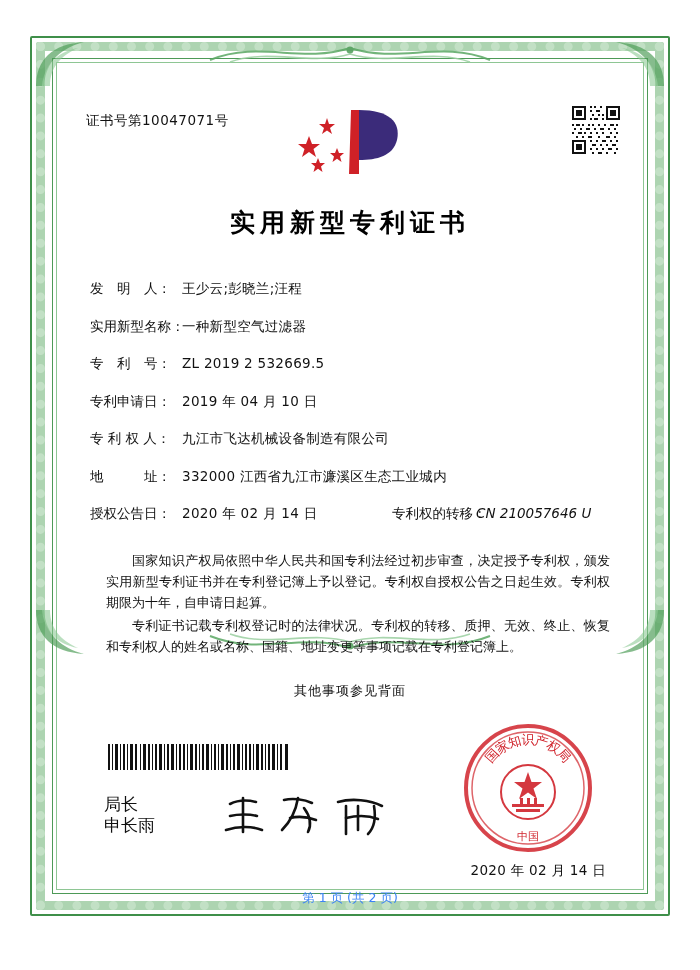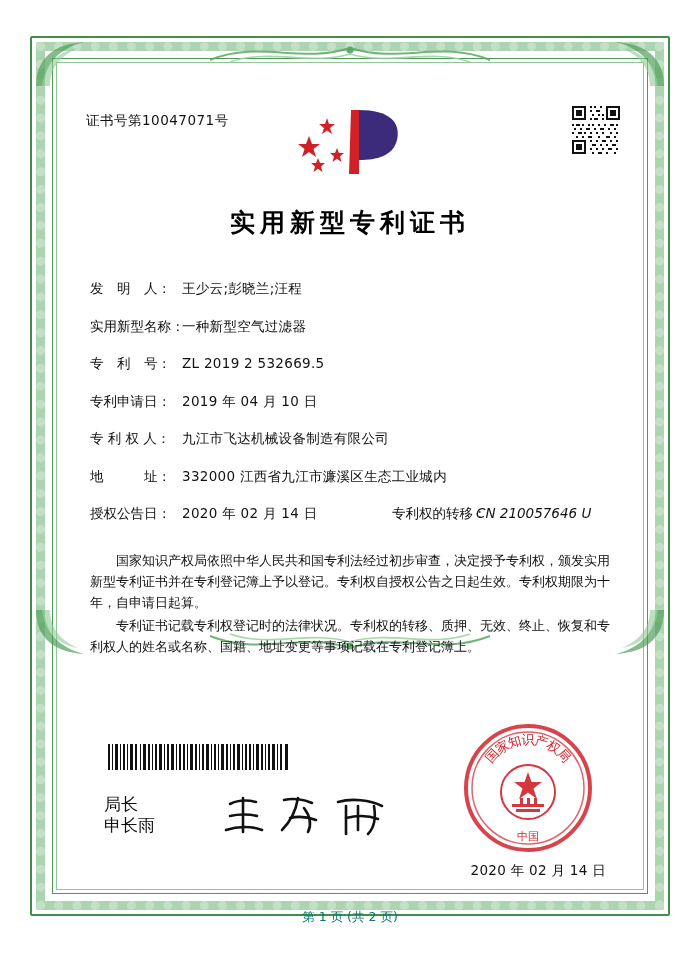--- a/index.html
+++ b/index.html
@@ -194,21 +194,21 @@
     position: absolute;
     left: 18px;
     top: 466px;
     width: 520px;
     font-size: 13px;
     line-height: 21px;
     color: #111;
     text-align: justify;
   }
   .paragraphs p {
-    margin: 0 0 2px 0;
+    margin: 0 0 2px 16px;
     text-indent: 26px;
   }
 
   .barcode {
     position: absolute;
     left: 36px;
     top: 660px;
     width: 182px;
     height: 26px;
   }
@@ -247,22 +247,21 @@
     letter-spacing: .3px;
   }
 
   .page-no {
     position: absolute;
     left: 0;
     top: 806px;
     width: 556px;
     text-align: center;
     font-size: 12.5px;
-    color: #0f766e;
-    margin-top: 19px;
+    color: #3b82f6;
   }
 
   .footer-note {
     position: absolute;
     left: 0;
     bottom: 16px;
     width: 700px;
     text-align: center;
     font-size: 13px;
     color: #111;
@@ -532,14 +531,15 @@
         <path d="M146 16 L146 40"></path>
       </g>
     </svg>
 
     <div class="seal-date">2020 年 02 月 14 日</div>
 
     <div class="page-no">第 1 页 (共 2 页)</div>
 
   </div>
 
+  <div class="footer-note">其他事项参见背面</div>
 
 </div>
 
 </body></html>

